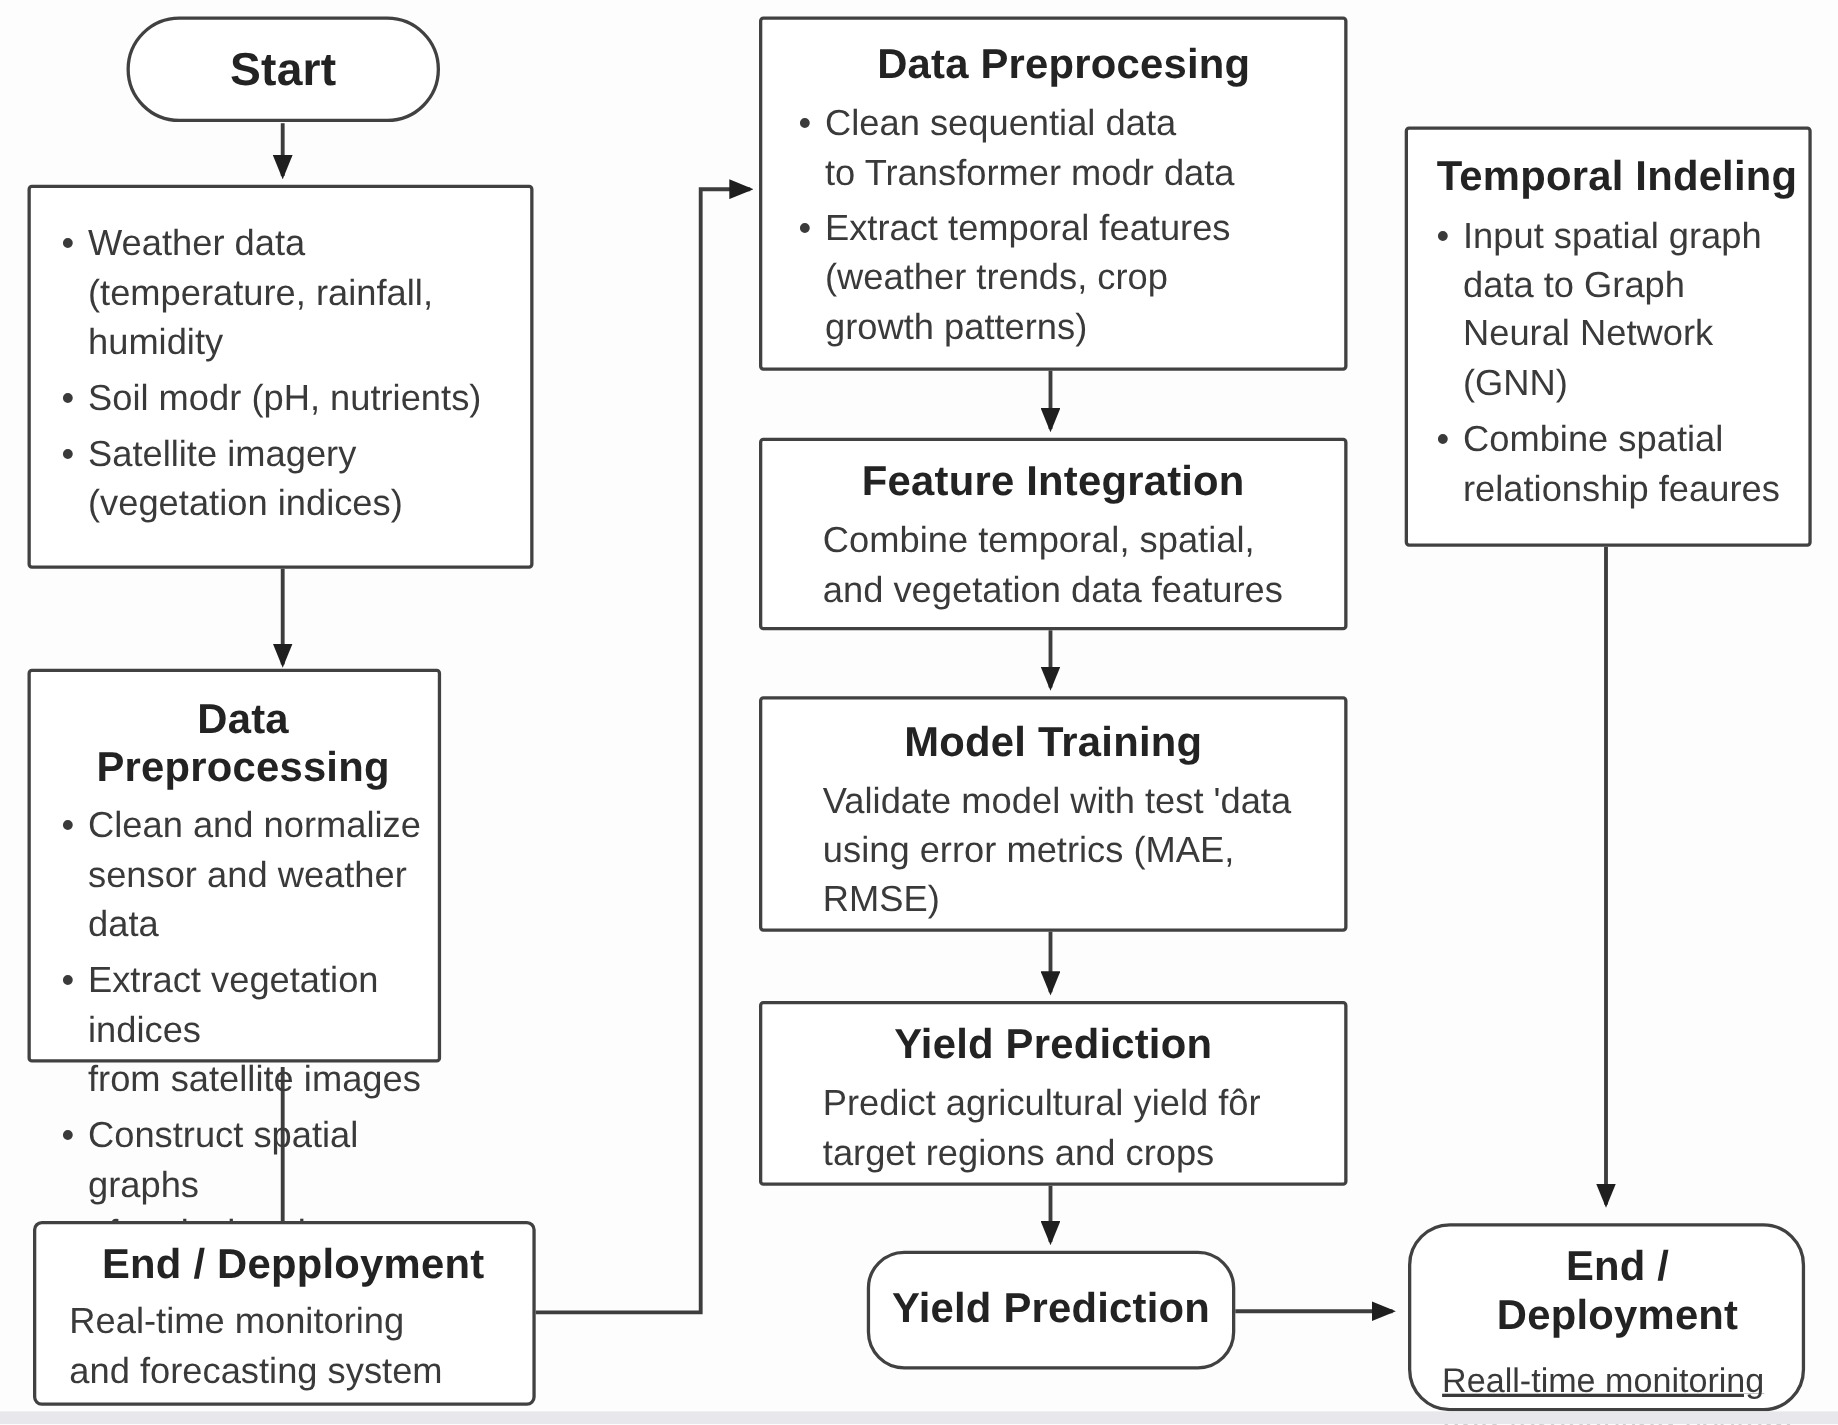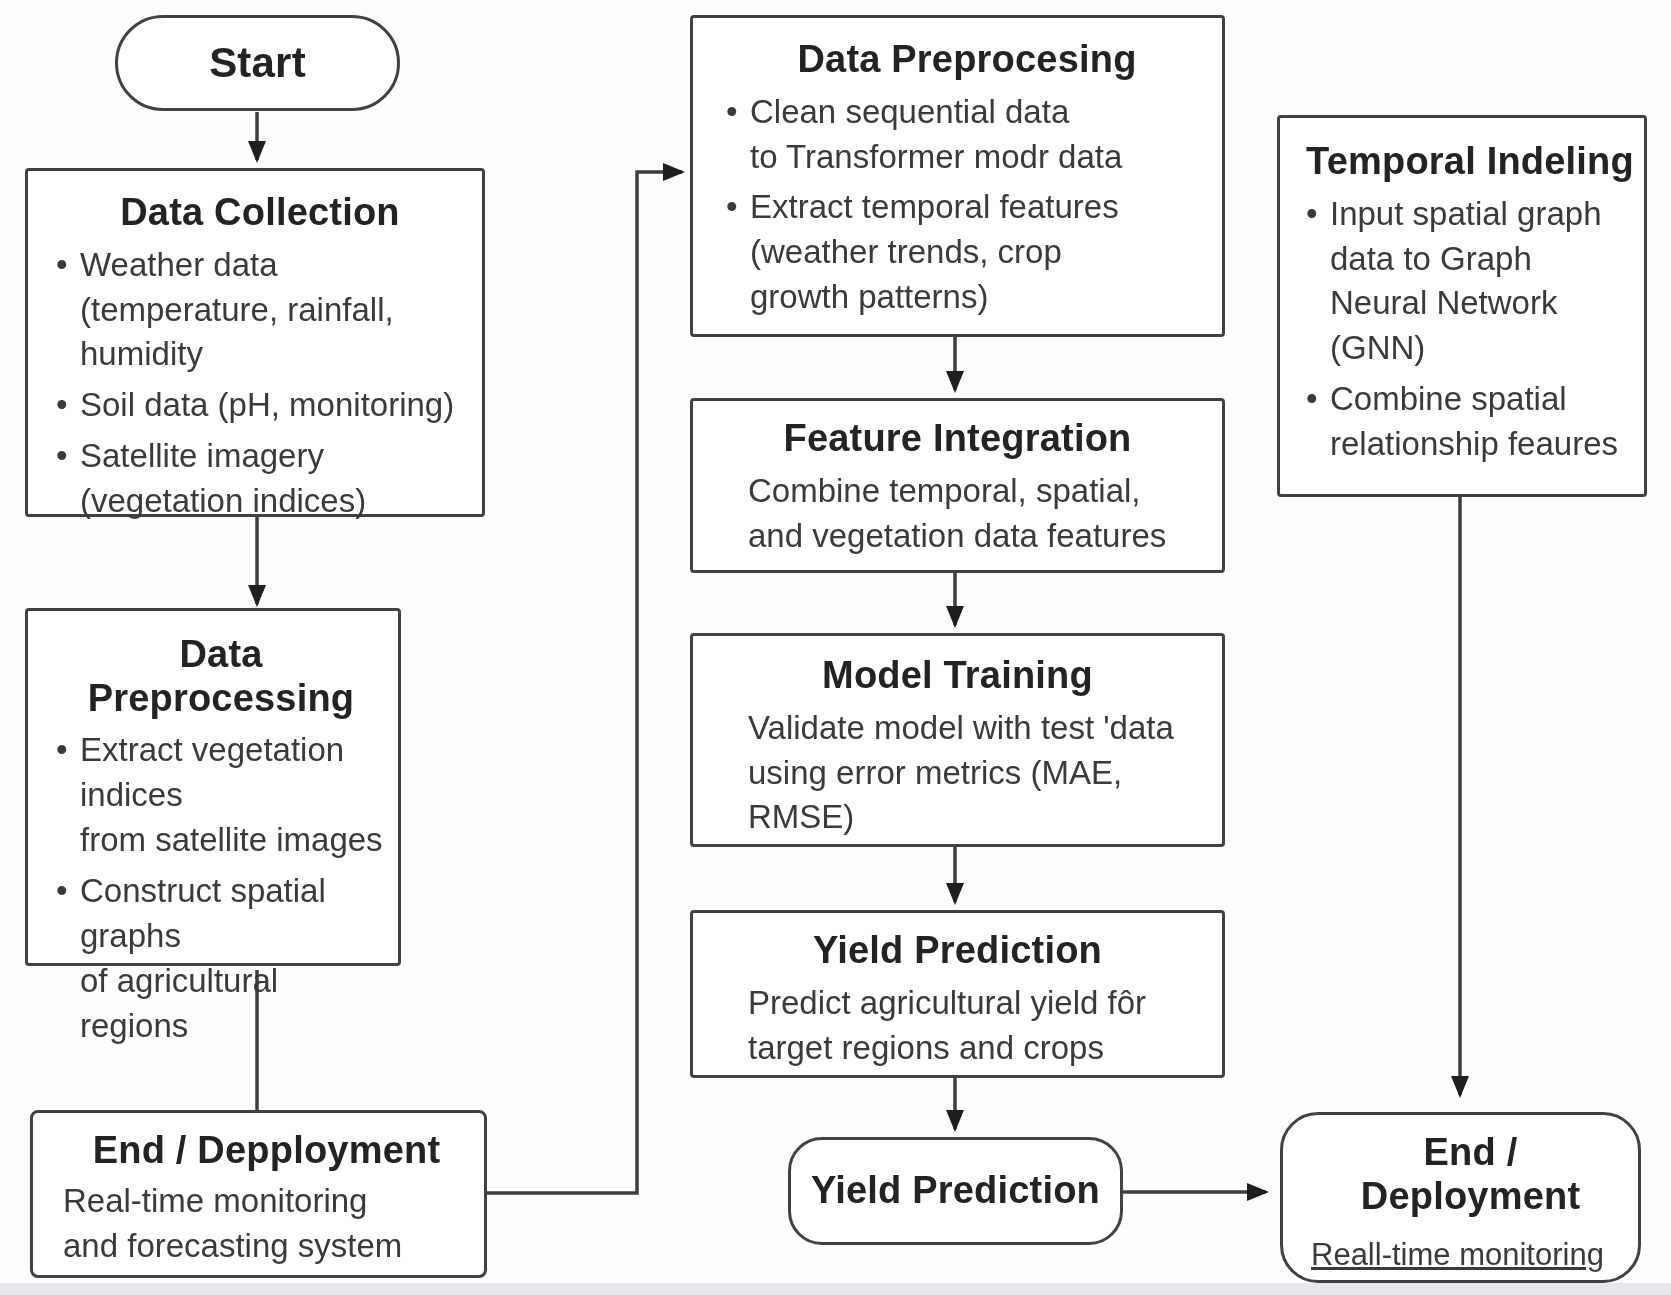--- a/index.html
+++ b/index.html
@@ -67,34 +67,35 @@
     <path d="M955 1078 V1129" stroke="#3d3d3d" stroke-width="3.5" fill="none" marker-end="url(#arrow)"></path>
     <path d="M1123 1192 H1266" stroke="#3d3d3d" stroke-width="3.5" fill="none" marker-end="url(#arrow)"></path>
     <path d="M1460 497 V1095" stroke="#3d3d3d" stroke-width="3.5" fill="none" marker-end="url(#arrow)"></path>
   </svg>
 
   <div class="node n-start">
     <div class="title">Start</div>
   </div>
 
   <div class="node n-dc">
-    <div class="title">Data Collection</div>
     <div class="bullets">
       <div class="bullet"><span class="dot"></span><span class="btext">Weather data
 (temperature, rainfall,
 humidity</span></div>
-      <div class="bullet"><span class="dot"></span><span class="btext">Soil data (pH, monitoring)</span></div>
+      <div class="bullet"><span class="dot"></span><span class="btext">Soil modr (pH, nutrients)</span></div>
       <div class="bullet"><span class="dot"></span><span class="btext">Satellite imagery
 (vegetation indices)</span></div>
     </div>
   </div>
 
   <div class="node n-dpl">
     <div class="title">Data Preprocessing</div>
     <div class="bullets">
+      <div class="bullet"><span class="dot"></span><span class="btext">Clean and normalize
+sensor and weather data</span></div>
       <div class="bullet"><span class="dot"></span><span class="btext">Extract vegetation indices
 from satellite images</span></div>
       <div class="bullet"><span class="dot"></span><span class="btext">Construct spatial graphs
 of agricultural regions</span></div>
     </div>
   </div>
 
   <div class="node n-endl">
     <div class="title">End / Depployment</div>
     <div class="body">Real-time monitoring

